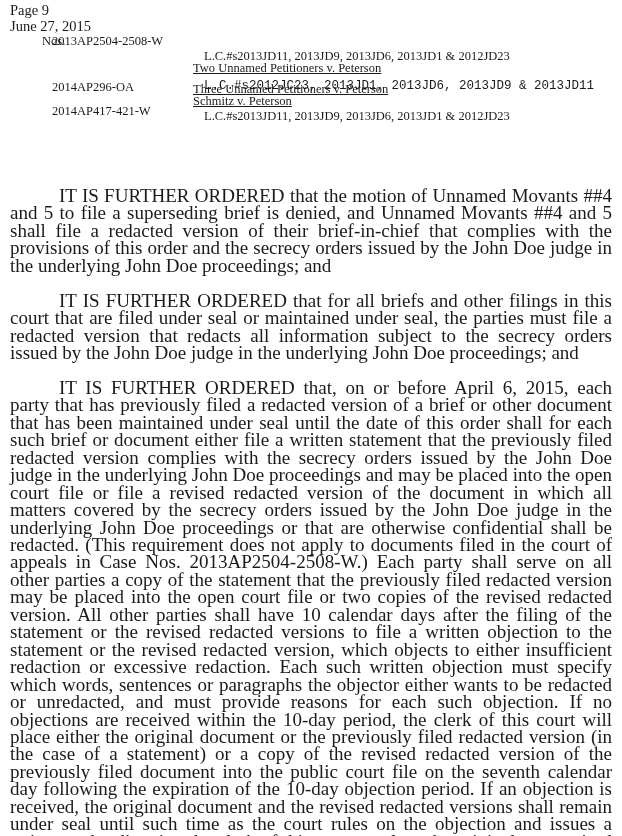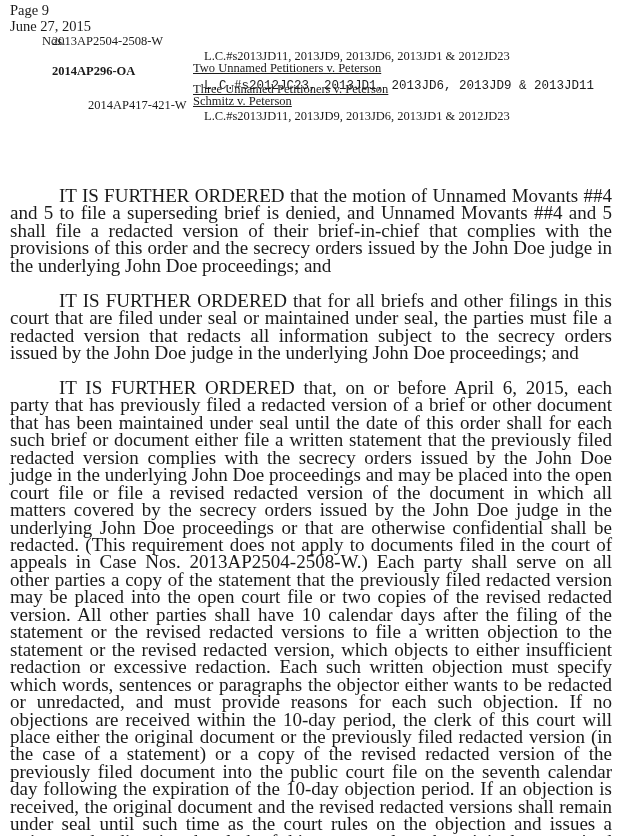--- a/index.html
+++ b/index.html
@@ -60,25 +60,25 @@
   <div class="hdr-line" style="top:2px;">Page 9</div>
   <div class="hdr-line" style="top:18px;">June 27, 2015</div>
 
   <div>
     <div class="caption cap-nos" style="top:35px;">Nos.</div>
 
     <div class="caption cap-no" style="top:35px;">2013AP2504-2508-W</div>
     <div class="caption cap-title" style="top:35px;margin-top:48px;">Three Unnamed Petitioners v. Peterson</div>
     <div class="caption cap-lc" style="top:50px;">L.C.#s2013JD11, 2013JD9, 2013JD6, 2013JD1 &amp; 2012JD23</div>
 
-    <div class="caption cap-no" style="top:65px;font-weight:bold;">2014AP296-OA</div>
+    <div class="caption cap-no" style="top:81px;">2014AP296-OA</div>
     <div class="caption cap-title" style="top:62px;">Two Unnamed Petitioners v. Peterson</div>
     <div class="caption cap-lc" style="top:80px;font-family:Liberation Mono, monospace;">L.C.#s2012JC23, 2013JD1, 2013JD6, 2013JD9 &amp; 2013JD11</div>
 
-    <div class="caption cap-no" style="top:99px;margin-left:36px;">2014AP417-421-W</div>
+    <div class="caption cap-no" style="top:105px;">2014AP417-421-W</div>
     <div class="caption cap-title" style="top:95px;text-align:center;">Schmitz v. Peterson</div>
     <div class="caption cap-lc" style="top:110px;">L.C.#s2013JD11, 2013JD9, 2013JD6, 2013JD1 &amp; 2012JD23</div>
   </div>
 
   <div class="body-text" style="top:187px;">
     <p class="para">IT IS FURTHER ORDERED that the motion of Unnamed Movants ##4 and 5 to file a superseding brief is denied, and Unnamed Movants ##4 and 5 shall file a redacted version of their brief-in-chief that complies with the provisions of this order and the secrecy orders issued by the John Doe judge in the underlying John Doe proceedings; and</p>
     <p class="para">IT IS FURTHER ORDERED that for all briefs and other filings in this court that are filed under seal or maintained under seal, the parties must file a redacted version that redacts all information subject to the secrecy orders issued by the John Doe judge in the underlying John Doe proceedings; and</p>
     <p class="para">IT IS FURTHER ORDERED that, on or before April 6, 2015, each party that has previously filed a redacted version of a brief or other document that has been maintained under seal until the date of this order shall for each such brief or document either file a written statement that the previously filed redacted version complies with the secrecy orders issued by the John Doe judge in the underlying John Doe proceedings and may be placed into the open court file or file a revised redacted version of the document in which all matters covered by the secrecy orders issued by the John Doe judge in the underlying John Doe proceedings or that are otherwise confidential shall be redacted.  (This requirement does not apply to documents filed in the court of appeals in Case Nos. 2013AP2504-2508-W.)  Each party shall serve on all other parties a copy of the statement that the previously filed redacted version may be placed into the open court file or two copies of the revised redacted version.  All other parties shall have 10 calendar days after the filing of the statement or the revised redacted versions to file a written objection to the statement or the revised redacted version, which objects to either insufficient redaction or excessive redaction.  Each such written objection must specify which words, sentences or paragraphs the objector either wants to be redacted or unredacted, and must provide reasons for each such objection.  If no objections are received within the 10-day period, the clerk of this court will place either the original document or the previously filed redacted version (in the case of a statement) or a copy of the revised redacted version of the previously filed document into the public court file on the seventh calendar day following the expiration of the 10-day objection period.  If an objection is received, the original document and the revised redacted versions shall remain under seal until such time as the court rules on the objection and issues a written order directing the clerk of this court to place the original or a revised redacted version of the brief or previously filed document into the public court file; and</p>
   </div>
 

